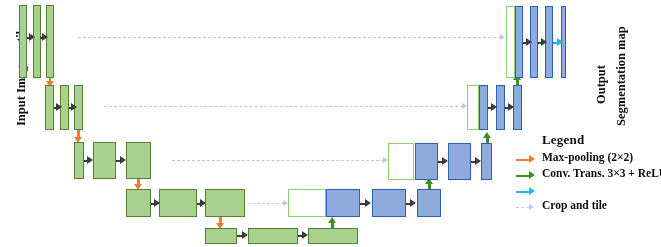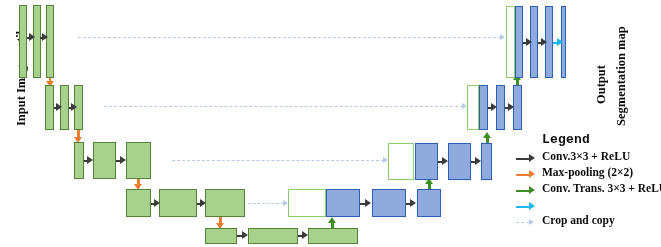--- a/index.html
+++ b/index.html
@@ -49,21 +49,21 @@
       border-top:3.5px solid transparent;border-bottom:3.5px solid transparent;
       border-left:5px solid #b6cbe8;}
 
   
   .vlabel{position:absolute;font-weight:bold;color:#0c0c0c;
           white-space:nowrap;transform-origin:0 0;}
 
   
   #legend{position:absolute;left:516px;top:132px;width:145px;}
   .legend-title{font-weight:bold;font-size:13px;color:#0c0c0c;
-                margin-left:26px;margin-bottom:3px;letter-spacing:.2px;font-family:Liberation Mono, monospace;}
+                margin-left:26px;margin-bottom:3px;letter-spacing:.2px;}
   .legend-row{position:relative;height:16px;}
   .legend-row .lg-text{position:absolute;left:26px;top:0px;
         font-weight:bold;font-size:11.5px;color:#0c0c0c;white-space:nowrap;}
   .lg-ico{position:absolute;left:0;top:4px;width:20px;height:9px;}
 </style>
 </head>
 <body>
 
 <div id="stage">
 
@@ -234,29 +234,20 @@
       <div class="head" style="left:211px;"></div>
     </div>
   <div class="skip" style="left:248px;top:200px;width:41px;">
     <div class="shaft" style="width:36px;"></div>
       <div class="head" style="left:35px;"></div>
     </div>
 
   <div id="legend">
     <div class="legend-title">Legend</div>
 
-    <div class="legend-row">
-      <div class="lg-ico">
-        <div class="arrow ah" style="left:0;top:0;width:19px;">
-          <div class="shaft" style="width:14px;"></div>
-            <div class="head" style="left:13px;"></div>
-          </div>
-      </div>
-      <span class="lg-text">Conv.3×3 + ReLU</span>
-    </div>
 
     <div class="legend-row">
       <div class="lg-ico">
         <div class="arrow ah" style="left:0;top:0;width:19px;">
           <div class="shaft" style="width:14px;background:#ED7D31;"></div>
           <div class="head" style="left:13px;border-left-color:#ED7D31;"></div>
           </div>
       </div>
       <span class="lg-text">Max-pooling (2×2)</span>
     </div>
@@ -280,17 +271,17 @@
       </div>
     </div>
 
     <div class="legend-row">
       <div class="lg-ico">
         <div class="skip" style="left:0;top:1px;width:19px;">
           <div class="shaft" style="width:14px;"></div>
             <div class="head" style="left:13px;"></div>
           </div>
       </div>
-      <span class="lg-text">Crop and copy</span>
+      <span class="lg-text">Crop and tile</span>
     </div>
   </div>
 
 </div>
 
 </body></html>

